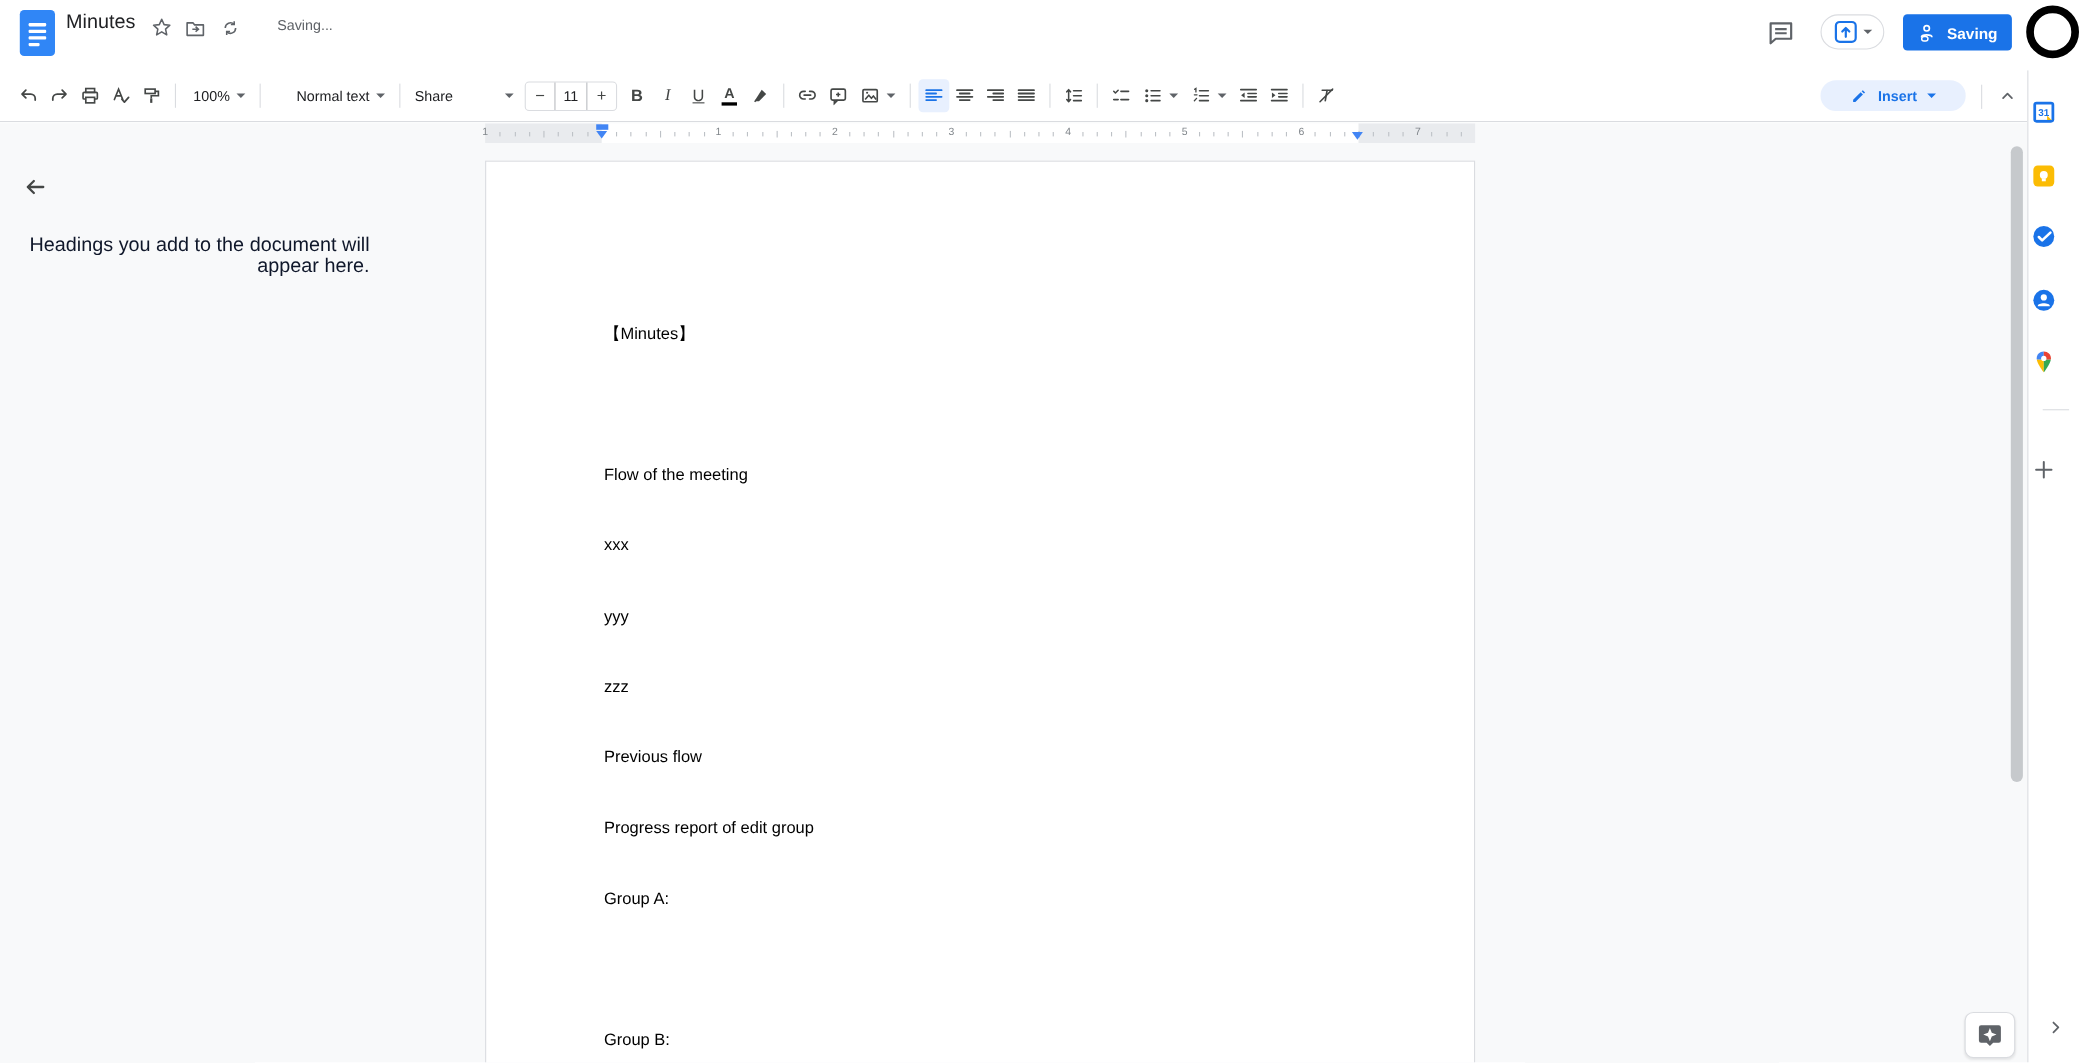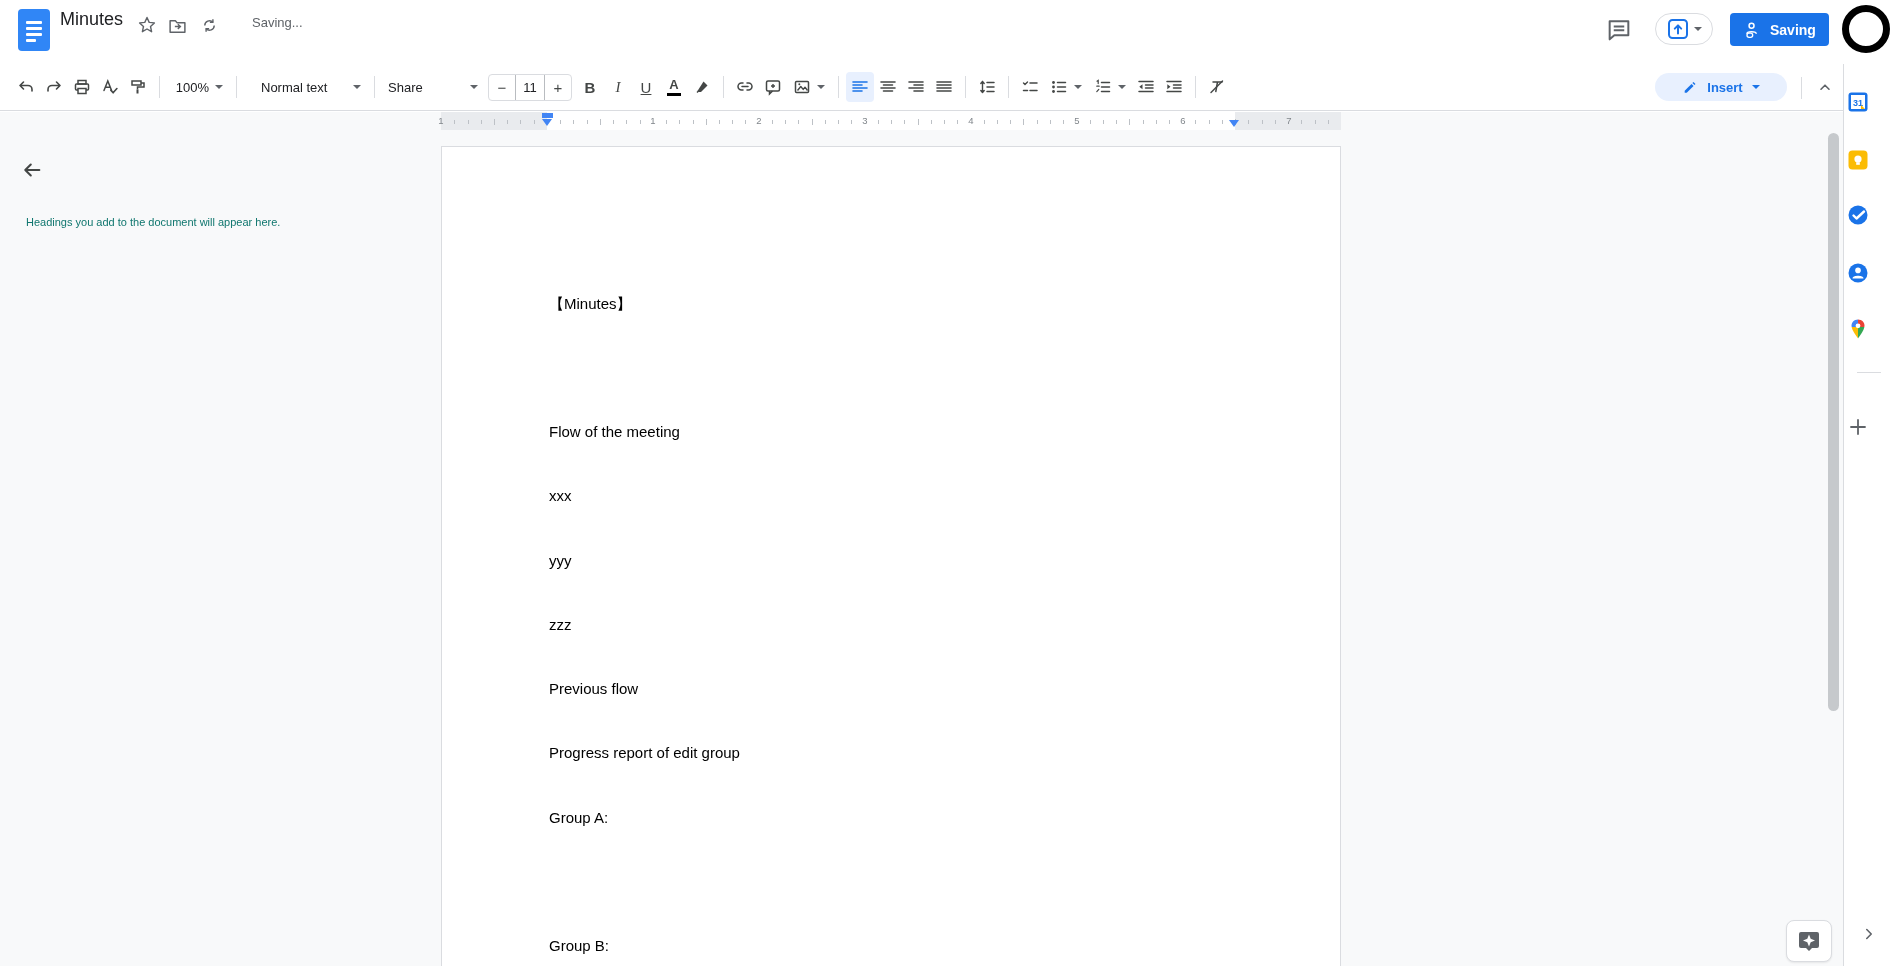--- a/index.html
+++ b/index.html
@@ -25,21 +25,21 @@
   
   .toolbar { position:absolute; left:0; top:64px; width:1843px; height:47px; background:#fff; border-bottom:1px solid #dadce0; display:flex; align-items:center; padding-left:12px; }
   .tbtn { min-width:28px; height:30px; display:flex; align-items:center; justify-content:center; border-radius:4px; color:#444746; }
   .tbtn.wide { padding:0 6px; gap:6px; }
   .tbtn.active { background:#e8f0fe; color:#1a73e8; }
   .vsep { width:1px; height:22px; background:#dadce0; margin:0 7px; flex:none; }
   .ddtext { font-size:13px; color:#202124; }
   .caret { width:0; height:0; border-left:4px solid transparent; border-right:4px solid transparent; border-top:4.5px solid #5f6368; }
   .caret.blue { border-top-color:#1a73e8; }
   .zoom-dd { width:62px; justify-content:flex-end; padding:0 6px; }
-  .styles-dd { width:112px; justify-content:space-between; padding:0 6px;margin-left:11px; }
+  .styles-dd { width:112px; justify-content:flex-end; padding:0 6px; }
   .font-dd { width:102px; justify-content:space-between; padding:0 6px; }
   .fontsize { display:flex; align-items:center; height:27px; border:1px solid #dadce0; border-radius:4px; margin:0 4px; }
   .fs-btn { width:26px; height:100%; display:flex; align-items:center; justify-content:center; font-size:15px; color:#444746; }
   .fs-val { width:30px; height:100%; display:flex; align-items:center; justify-content:center; font-size:13px; border-left:1px solid #b9bcc0; border-right:1px solid #b9bcc0; }
   .fmt-letter { font-size:15px; color:#444746; }
   .b-l { font-weight:bold; }
   .i-l { font-style:italic; font-family:"Liberation Serif",serif; }
   .u-l { text-decoration:underline; }
   .color-a { display:flex; flex-direction:column; align-items:center; line-height:1; }
   .color-a .a { font-size:13px; font-weight:bold; color:#444746; }
@@ -57,21 +57,21 @@
   .ruler .margin { position:absolute; top:0; height:18px; background:#e9ebee; }
   .tick { position:absolute; top:8px; width:1px; height:4px; background:#bdc1c6; }
   .tick.half { top:7px; height:6px; }
   .rnum { position:absolute; top:3px; width:12px; text-align:center; font-size:9.5px; color:#80868b; }
   .marker { position:absolute; }
   .m-rect { width:11px; height:5px; background:#4285f4; }
   .m-tri { width:0; height:0; border-left:5.5px solid transparent; border-right:5.5px solid transparent; border-top:7px solid #4285f4; margin-top:1px; }
 
   
   .outline-back { position:absolute; left:18px; top:44px; width:28px; height:28px; display:flex; align-items:center; justify-content:center; }
-  .outline-hint { position:absolute; left:26px; top:101px; width:310px; font-size:11px; line-height:19px; color:#0f766e; }
+  .outline-hint { position:absolute; left:26px; top:101px; width:310px; font-size:18px; line-height:19px; color:#0f172a;text-align:right; }
 
   
   .page { position:absolute; left:441px; top:34px; width:900px; height:1100px; background:#fff; border:1px solid #dadce0; }
   .doc-text { position:absolute; left:107px; top:103px; font-size:15px; line-height:21.4px; color:#000; white-space:pre; }
   .doc-line { min-height:21.4px; }
 
   
   .scrollbar { position:absolute; left:1828px; top:21px; width:11px; height:578px; background:#c6c9cc; border-radius:6px; }
   .explore-btn { position:absolute; left:1786px; top:808px; width:46px; height:42px; background:#fff; border:1px solid #dadce0; border-radius:8px; display:flex; align-items:center; justify-content:center; box-shadow:0 1px 2px rgba(0,0,0,.08); }
 

